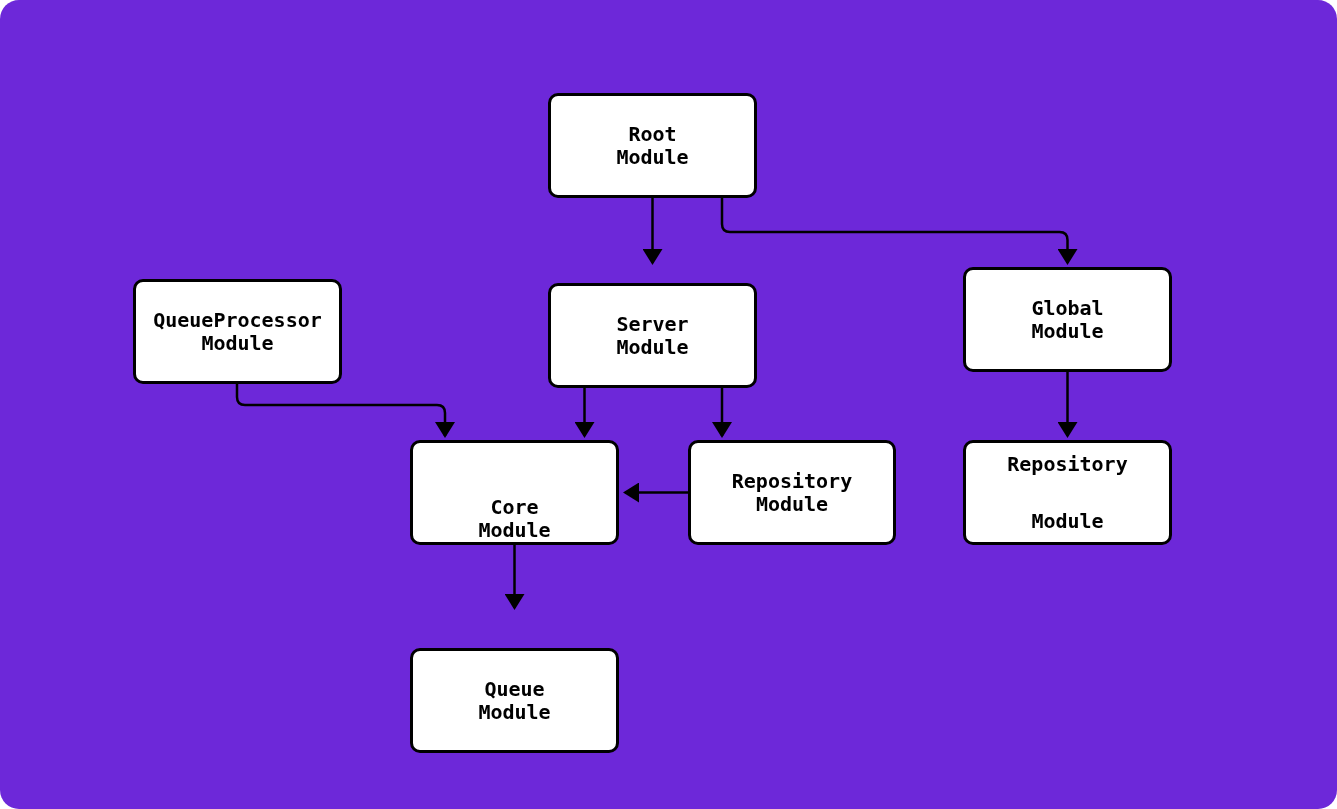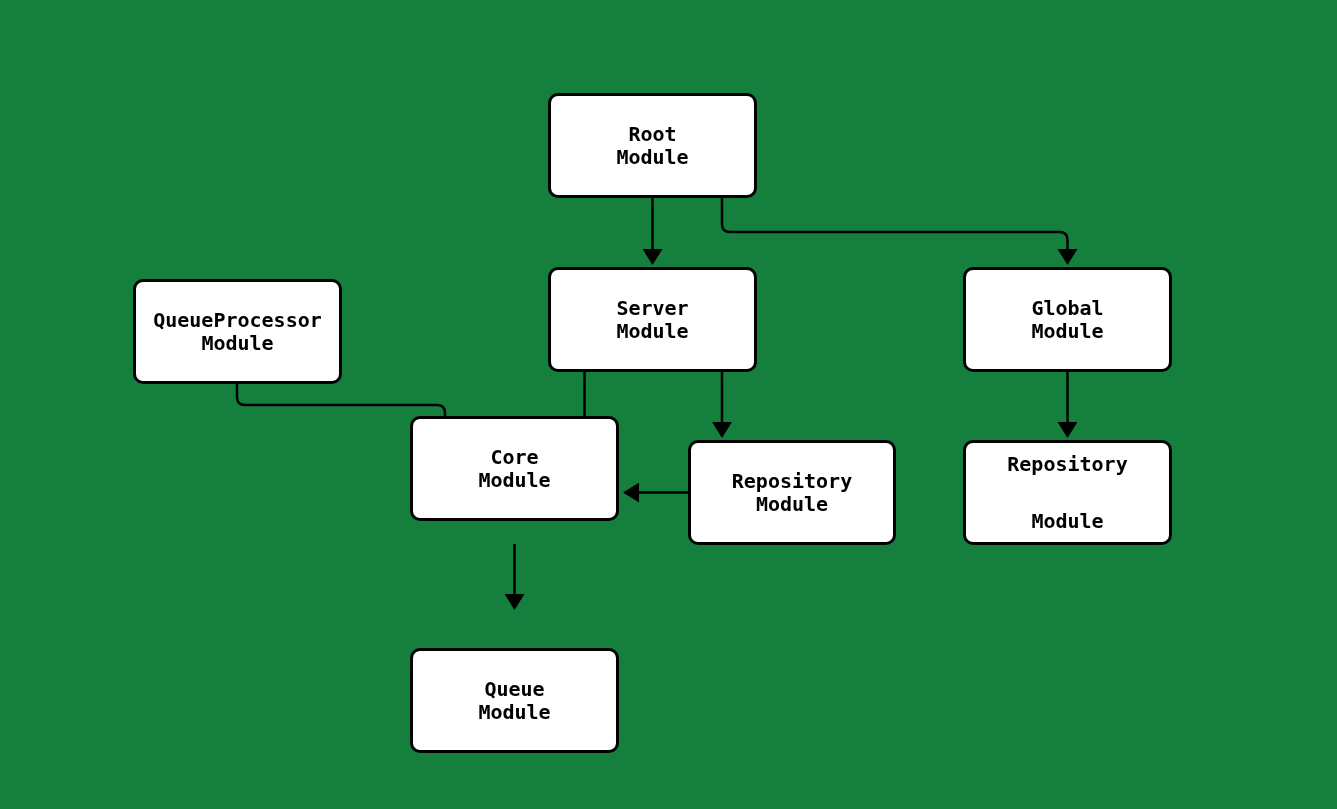--- a/index.html
+++ b/index.html
@@ -4,23 +4,24 @@
 <style>
   html, body {
     margin: 0;
     padding: 0;
     background: #ffffff;
   }
   .canvas {
     position: relative;
     width: 1337px;
     height: 809px;
-    background: #15803d;
+    background: #6d28d9;
     overflow: hidden;
     font-family: "DejaVu Sans Mono", monospace;
+    border-radius: 19px;
   }
   .edges-layer {
     position: absolute;
     left: 0;
     top: 0;
     width: 1337px;
     height: 809px;
   }
   .edge {
     fill: none;
@@ -40,23 +41,23 @@
     align-items: center;
     justify-content: center;
     text-align: center;
     color: #000000;
     font-weight: bold;
     font-size: 20px;
     line-height: 23px;
   }
   .n-root          { left: 548px; top: 93px;  }
   .n-queueprocessor{ left: 133px; top: 267px; margin-top: 12px; }
-  .n-server        { left: 548px; top: 267px; }
+  .n-server        { left: 548px; top: 283px; }
   .n-global        { left: 963px; top: 267px; }
-  .n-core          { left: 410px; top: 416px; }
+  .n-core          { left: 410px; top: 440px; justify-content: flex-end; }
   .n-endpoints     { left: 688px; top: 440px; width: 208px; }
   .n-repository    { left: 963px; top: 440px; gap: 34px; }
   .n-queue         { left: 410px; top: 612px; margin-top: 36px; }
 </style>
 </head>
 <body>
 
 <div class="canvas">
 
   <svg class="edges-layer" width="1337" height="809" viewBox="0 0 1337 809" xmlns="http://www.w3.org/2000/svg">

